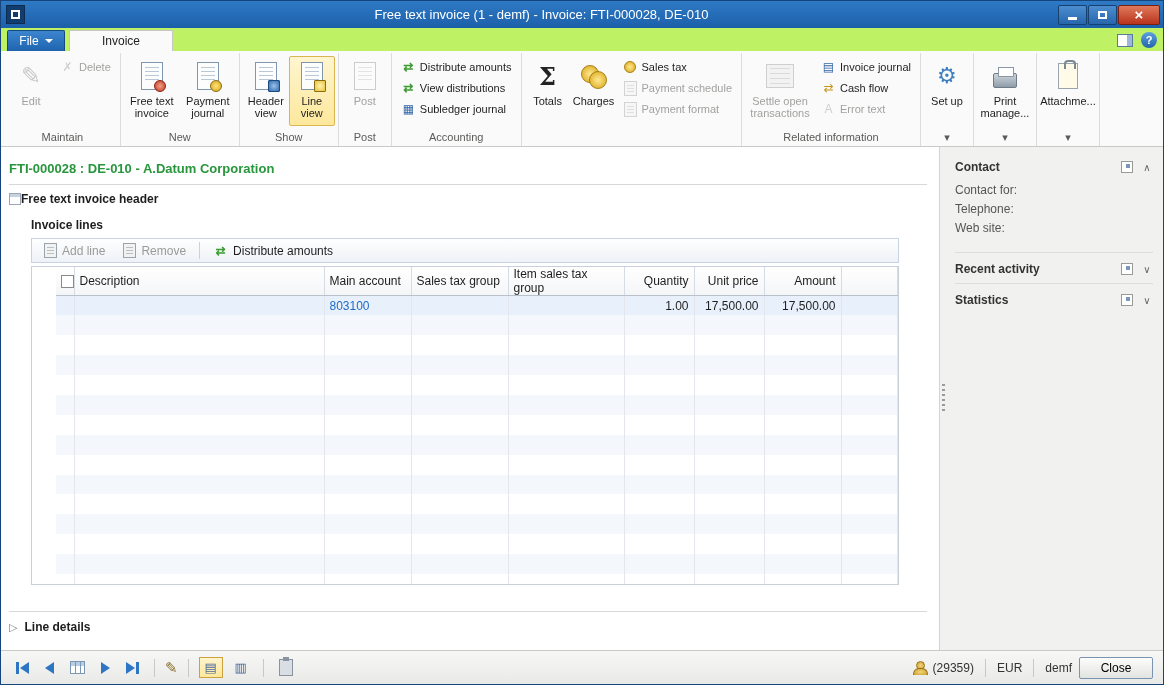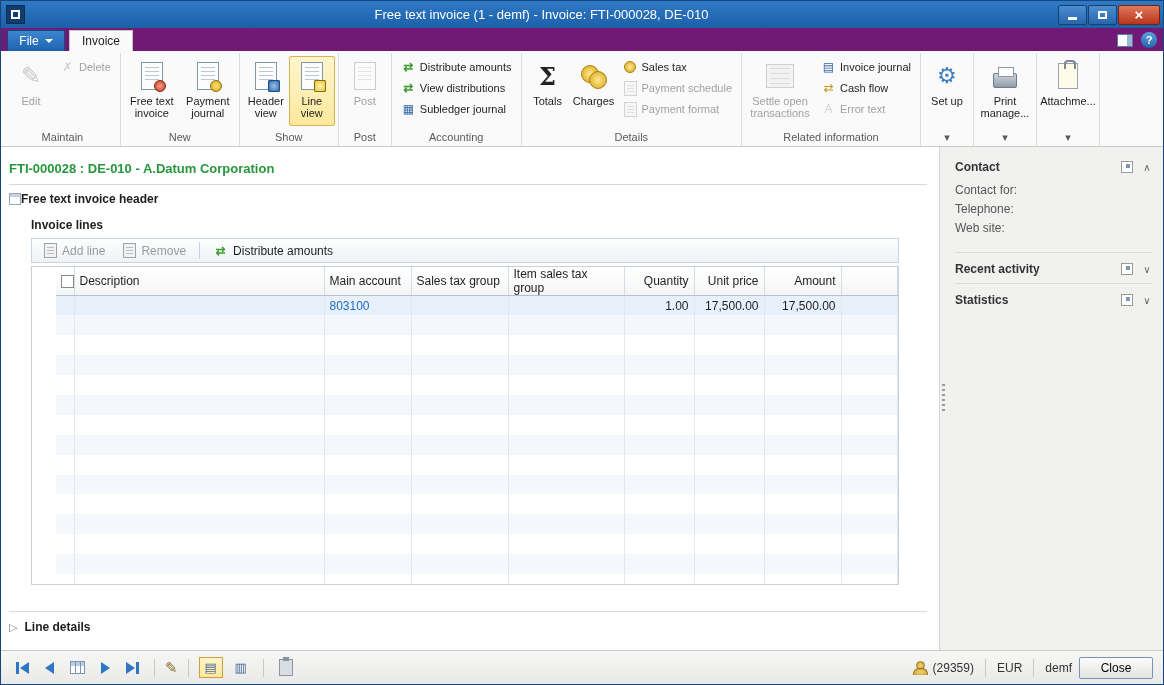--- a/index.html
+++ b/index.html
@@ -18,28 +18,28 @@
   .title { flex:1; text-align:center; color:#fff; font-size:13px; }
   .winctl { display:flex; gap:1px; }
   .wbtn { width:29px; height:20px; display:inline-flex; align-items:center; justify-content:center;
           border:1px solid #15406f; border-radius:2px; background:linear-gradient(#4c8dd0,#2766ab); cursor:default; }
   .wbtn.close { width:42px; background:linear-gradient(#e0795b,#b8341c); border-color:#7a1f10; }
   .glyph-min { width:9px; height:3px; background:#fff; margin-top:8px; }
   .glyph-max { width:9px; height:8px; border:2px solid #fff; }
   .glyph-x { color:#fff; font-size:15px; font-weight:bold; line-height:1; }
 
   
-  .tabrow { height:23px; background:#701a75; display:flex; align-items:flex-end; padding:0 6px 0 6px; flex:0 0 auto;justify-content:flex-end; }
+  .tabrow { height:23px; background:#bef264; display:flex; align-items:flex-end; padding:0 6px 0 6px; flex:0 0 auto;justify-content:flex-end; }
   .file-btn { height:21px; min-width:58px; background:linear-gradient(#3c86cf,#1f63ae);
               border:1px solid #17497f; border-bottom:none; border-radius:2px 2px 0 0;
               color:#fff; display:flex; align-items:center; justify-content:center; gap:6px;
               font-size:12px; padding:0 10px; cursor:default; }
   .dd-arrow { width:0; height:0; border-left:4px solid transparent; border-right:4px solid transparent;
               border-top:4px solid #fff; }
-  .tab { height:21px; padding:0 12px; display:flex; align-items:center; font-size:12px;
+  .tab { height:21px; padding:0 32px; display:flex; align-items:center; font-size:12px;
          color:#1e1e1e; margin-left:4px; cursor:default; }
   .tab.active { background:#f9faf9; border:1px solid #c6c6c4; border-bottom:none; }
   .tabrow-spacer { flex:1; }
   .layout-icon { width:16px; height:13px; border:1px solid #5a7aa0; background:#fff;
                  box-shadow:inset -5px 0 0 #9db8d6; margin:0 8px 4px 0; }
   .help-icon { width:16px; height:16px; border-radius:50%; background:linear-gradient(#5ea0dd,#2366ad);
                color:#fff; font-weight:bold; font-size:11px; display:inline-flex; align-items:center;
                justify-content:center; margin-bottom:3px; cursor:default; }
 
   
@@ -321,21 +321,20 @@
             <span>Payment schedule</span>
           </div>
           <div class="rbtn-sm disabled">
             <span class="ic-sm">
                 <span class="sm-doc"></span>
               </span>
             <span>Payment format</span>
           </div>
         </div>
       </div>
-      <div class="rgroup-label">Details</div>
     </div>
 
     <div class="rgroup">
       <div class="rgroup-content">
         <div class="rbtn-lg wide disabled">
           <span class="ic">
               <span class="ledger"></span>
             </span>
           <span class="lbl">Settle open transactions</span>
         </div>

